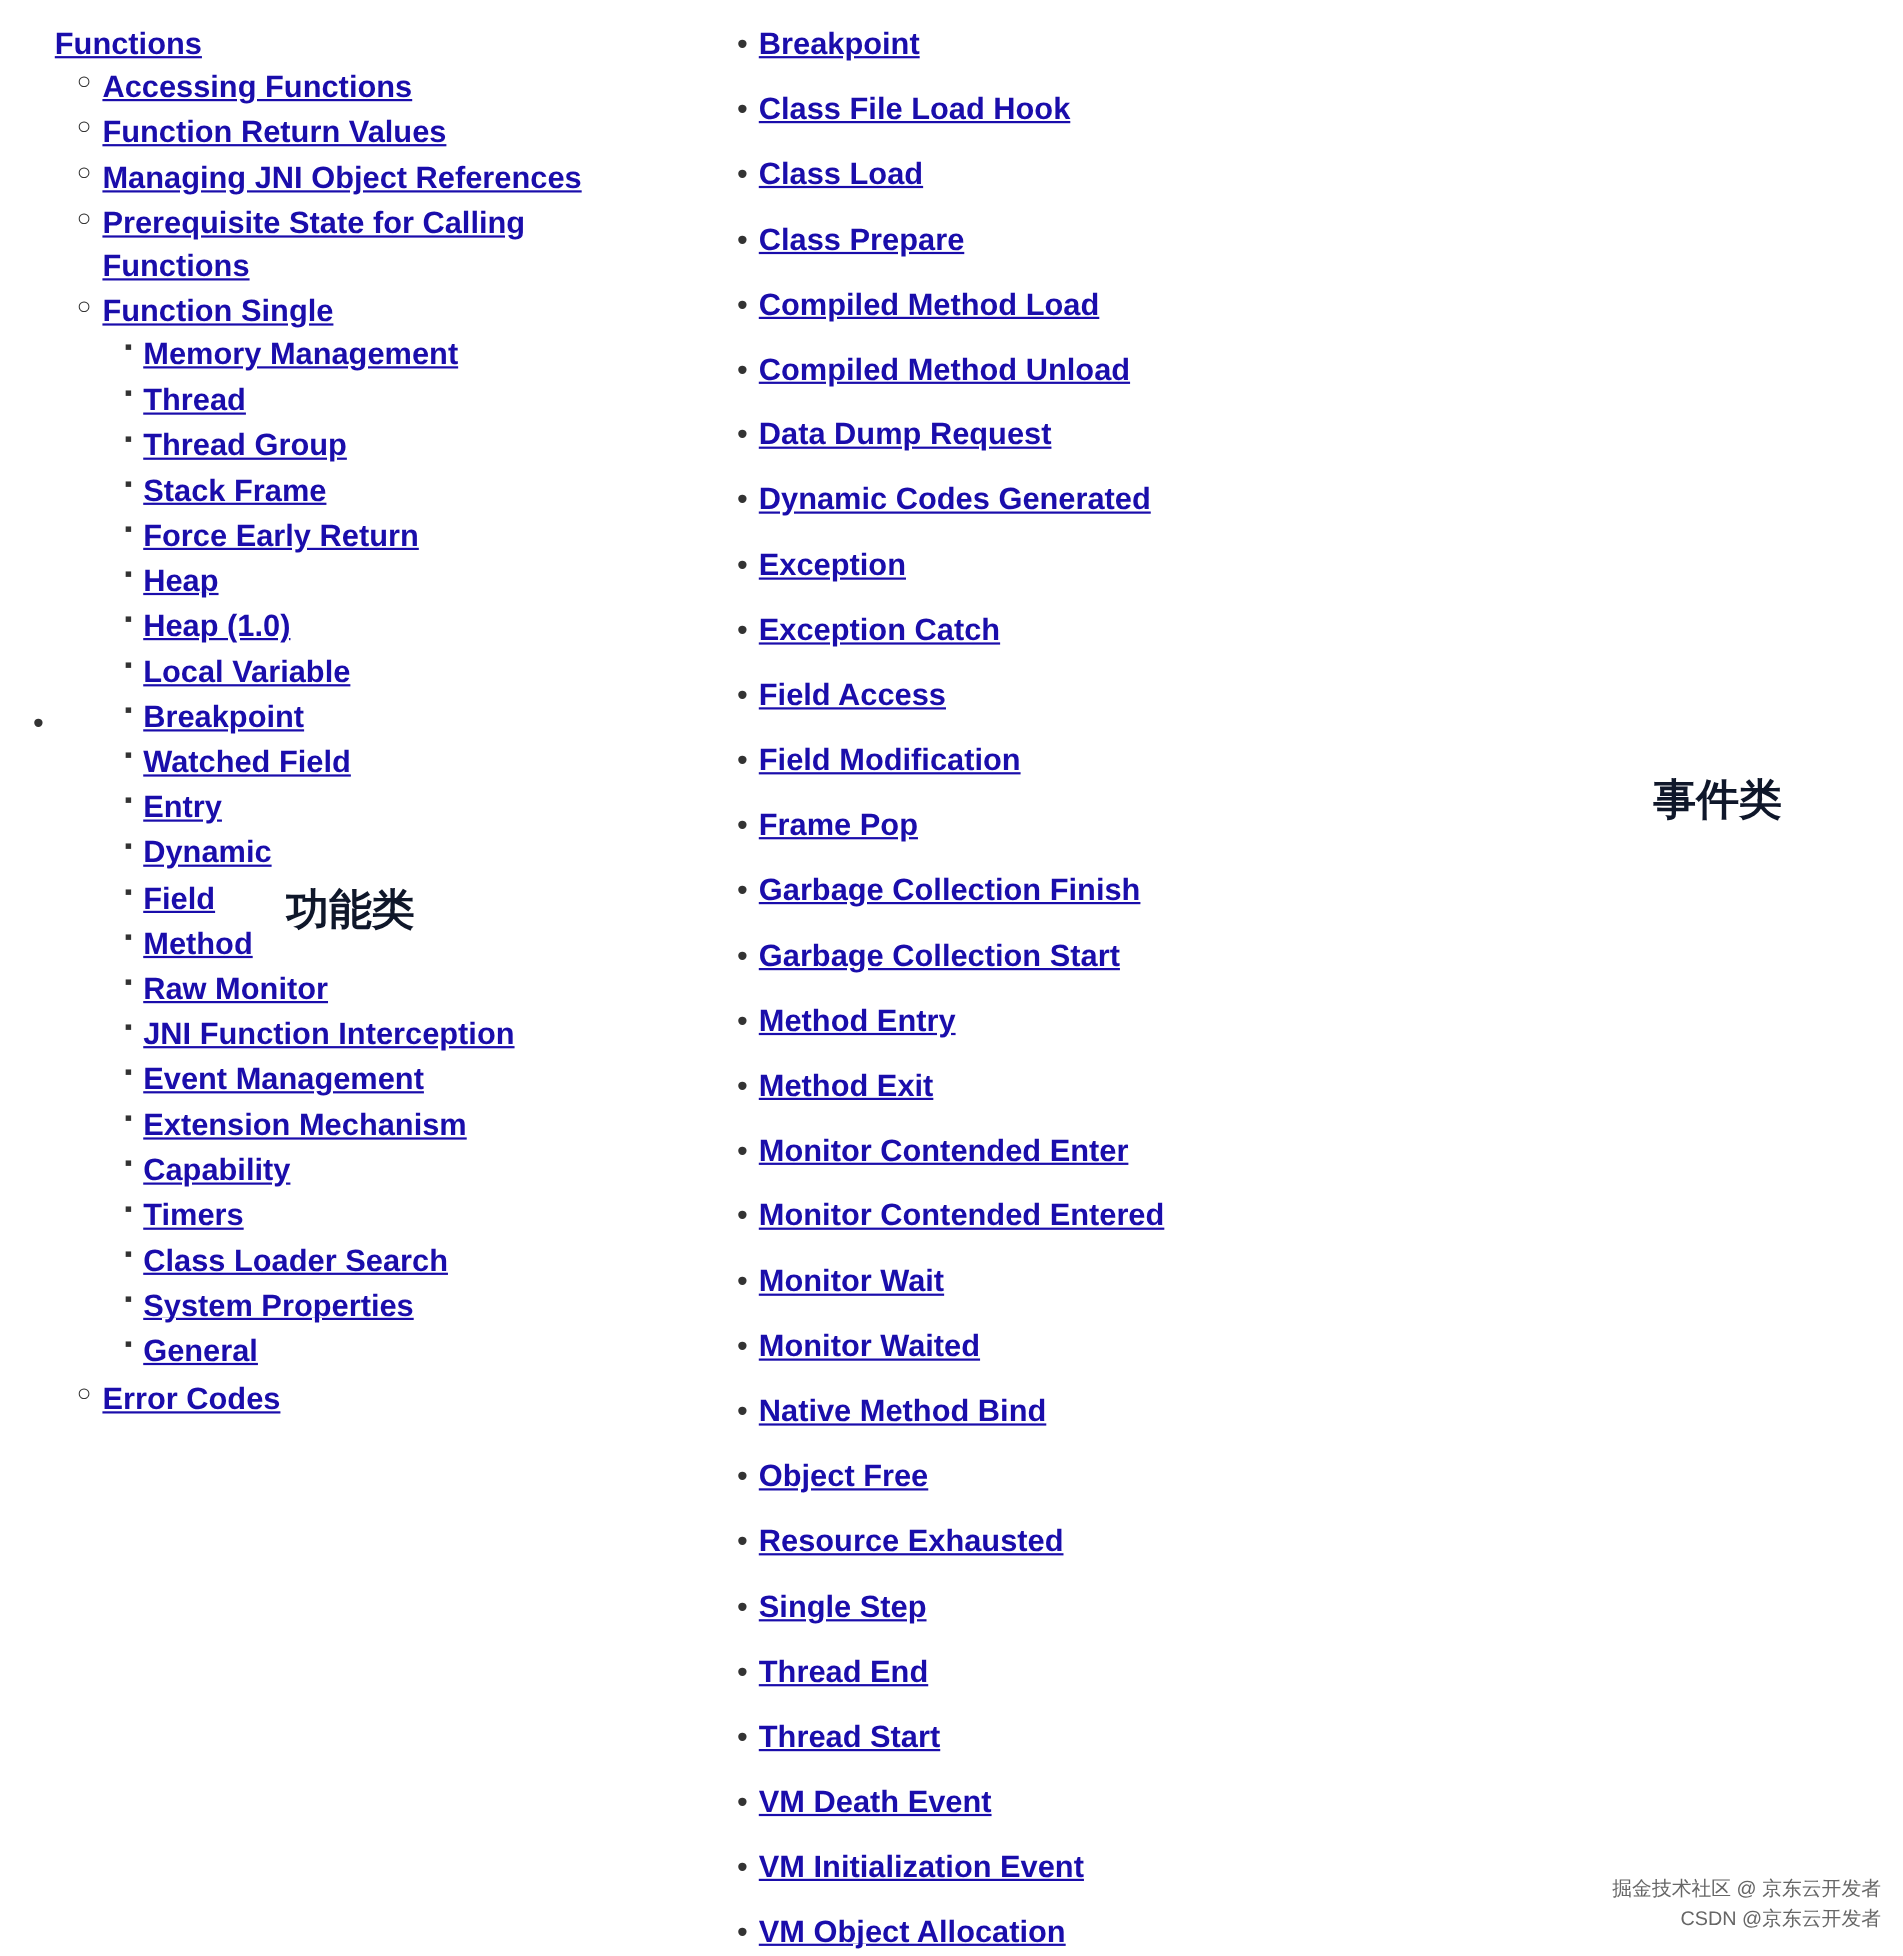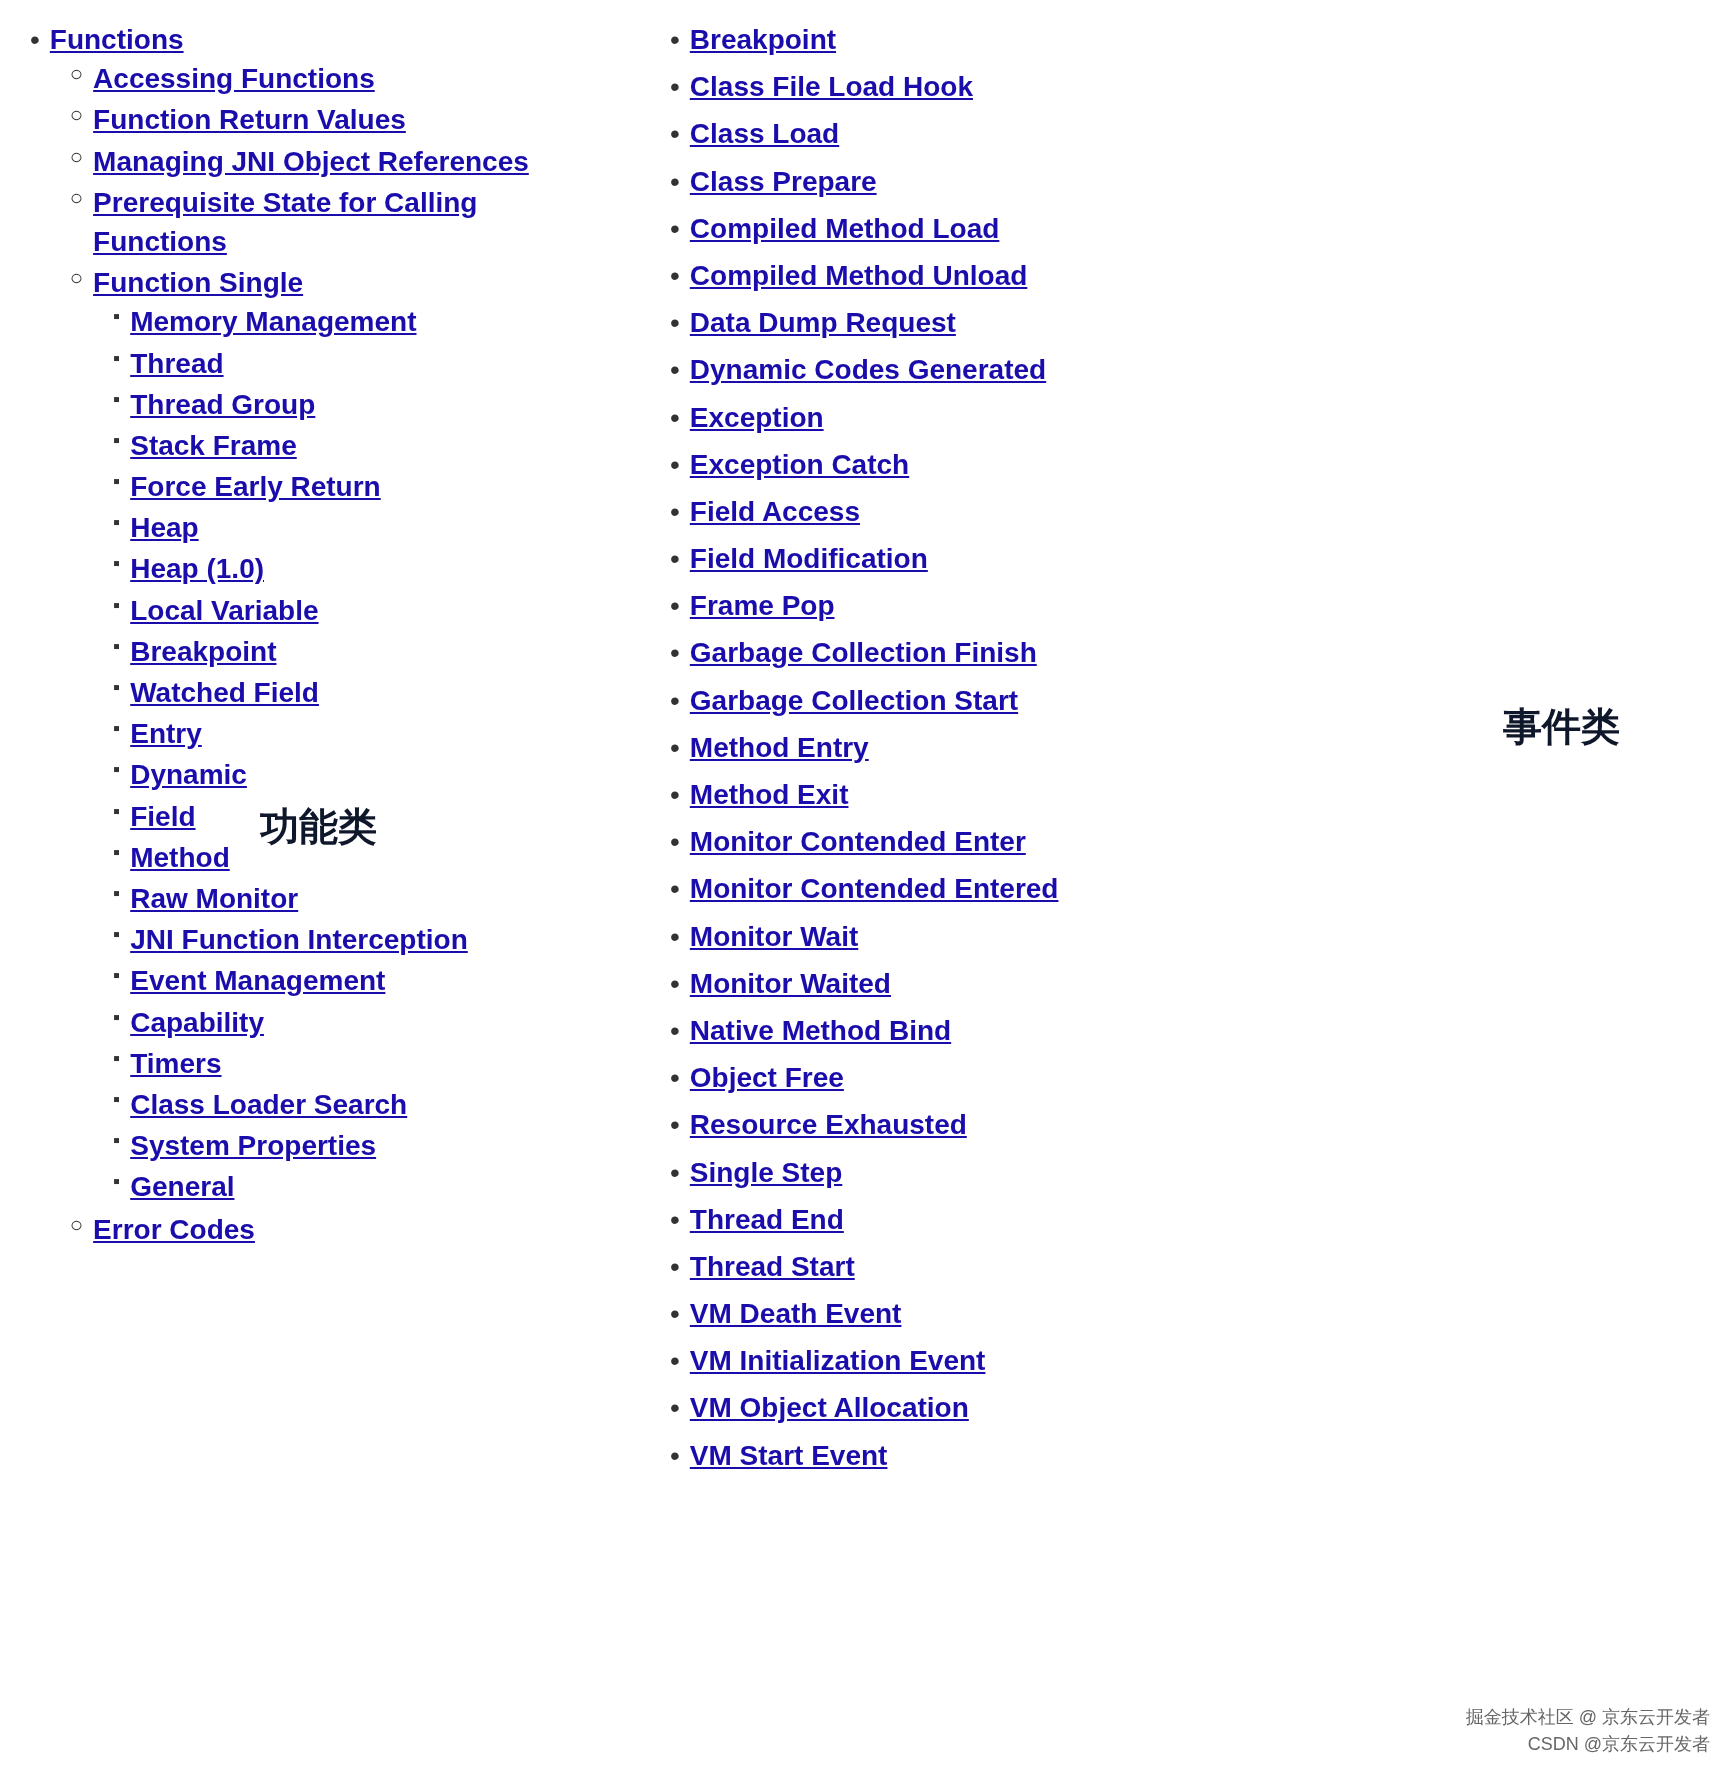--- a/index.html
+++ b/index.html
@@ -34,22 +34,22 @@
       position: relative;
     }
 
     ul.level1 {
       list-style: none;
       padding: 0;
     }
 
     ul.level1 > li {
       display: flex;
-      align-items: flex-start;
-      margin-bottom: 8px;
+      align-items: center;
+      margin-bottom: 20px;
     }
 
     ul.level1 > li::before {
       content: "•";
       color: #333;
       font-size: 28px;
       margin-right: 10px;
       flex-shrink: 0;
       line-height: 1.4;
     }
@@ -212,20 +212,23 @@
                   <li>
                       <span class="li-content"><a href="#raw-monitor">Raw Monitor</a></span>
                     </li>
                   <li>
                       <span class="li-content"><a href="#jni-function-interception">JNI Function Interception</a></span>
                     </li>
                   <li>
                       <span class="li-content"><a href="#event-management">Event Management</a></span>
                     </li>
                   <li>
+                      <span class="li-content"><a href="#extension-mechanism">Extension Mechanism</a></span>
+                    </li>
+                  <li>
                       <span class="li-content"><a href="#capability">Capability</a></span>
                     </li>
                   <li>
                       <span class="li-content"><a href="#timers">Timers</a></span>
                     </li>
                   <li>
                       <span class="li-content"><a href="#class-loader-search">Class Loader Search</a></span>
                     </li>
                   <li>
                       <span class="li-content"><a href="#system-properties">System Properties</a></span>

